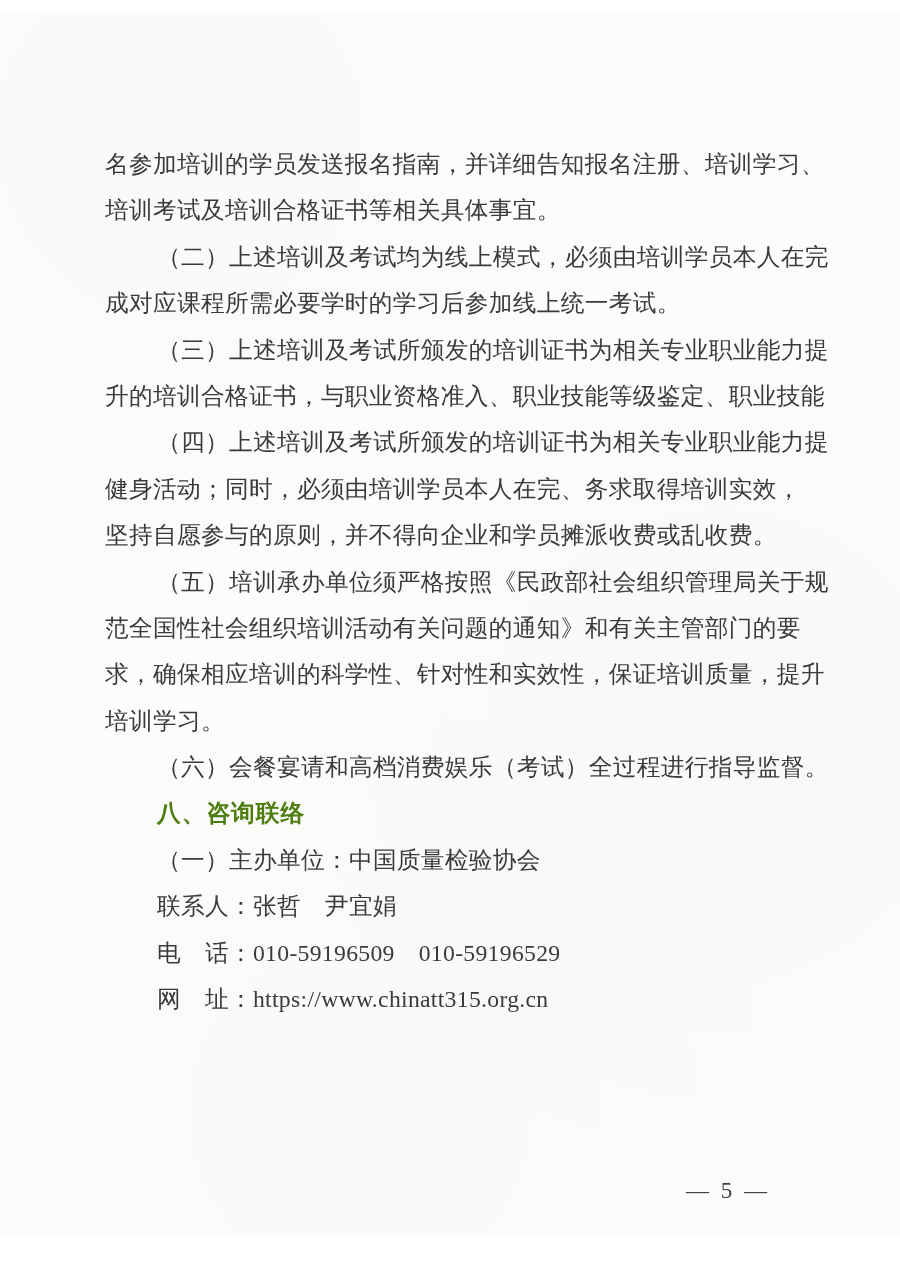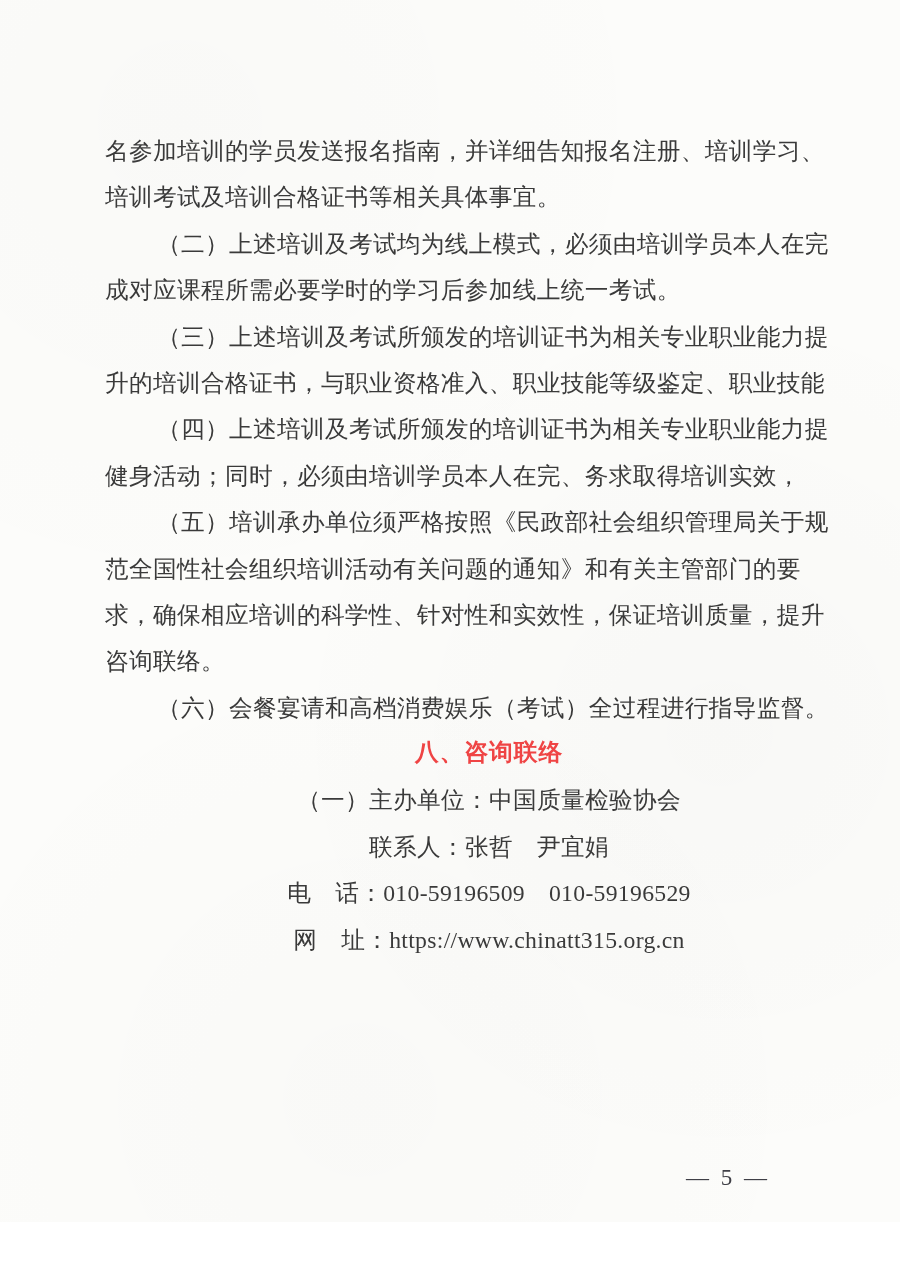--- a/index.html
+++ b/index.html
@@ -7,20 +7,21 @@
     padding: 0;
     background: #ffffff;
   }
   .page {
     position: relative;
     width: 900px;
     height: 1222px;
     background: #fcfcfa;
     overflow: hidden;
     font-family: "Liberation Serif", "DejaVu Serif", serif;
+    margin-top: 13px;
   }
   
   .page::before {
     content: "";
     position: absolute;
     inset: 0;
     background:
       radial-gradient(circle at 20% 10%, rgba(0,0,0,0.012), transparent 40%),
       radial-gradient(circle at 80% 60%, rgba(0,0,0,0.015), transparent 45%),
       radial-gradient(circle at 40% 90%, rgba(0,0,0,0.012), transparent 40%);
@@ -35,26 +36,25 @@
   .line {
     font-size: 23.7px;
     line-height: 46.4px;
     height: 46.4px;
     white-space: pre;
     color: #3a3a3a;
     letter-spacing: 0.3px;
   }
   .indent {
     padding-left: 52px;
-    text-align: center;
   }
   .section-heading {
-    font-family: Liberation Mono, monospace;
+    font-family: Liberation Sans, sans-serif;
     font-weight: bold;
-    color: #ef4444;
+    color: #4d7c0f;
     letter-spacing: 1px;
   }
   .page-number {
     position: absolute;
     top: 1163px;
     left: 686px;
     font-size: 23px;
     line-height: 30px;
     color: #3f3f46;
     letter-spacing: 3px;
@@ -67,24 +67,25 @@
 <div class="page">
   <div class="text-block">
     <div class="line">名参加培训的学员发送报名指南，并详细告知报名注册、培训学习、</div>
     <div class="line">培训考试及培训合格证书等相关具体事宜。</div>
     <div class="line indent">（二）上述培训及考试均为线上模式，必须由培训学员本人在完</div>
     <div class="line">成对应课程所需必要学时的学习后参加线上统一考试。</div>
     <div class="line indent">（三）上述培训及考试所颁发的培训证书为相关专业职业能力提</div>
     <div class="line">升的培训合格证书，与职业资格准入、职业技能等级鉴定、职业技能</div>
     <div class="line indent">（四）上述培训及考试所颁发的培训证书为相关专业职业能力提</div>
     <div class="line">健身活动；同时，必须由培训学员本人在完、务求取得培训实效，</div>
+    <div class="line">坚持自愿参与的原则，并不得向企业和学员摊派收费或乱收费。</div>
     <div class="line indent">（五）培训承办单位须严格按照《民政部社会组织管理局关于规</div>
     <div class="line">范全国性社会组织培训活动有关问题的通知》和有关主管部门的要</div>
     <div class="line">求，确保相应培训的科学性、针对性和实效性，保证培训质量，提升</div>
-    <div class="line">咨询联络。</div>
+    <div class="line">培训学习。</div>
     <div class="line indent">（六）会餐宴请和高档消费娱乐（考试）全过程进行指导监督。</div>
 
     <div class="line indent section-heading">八、咨询联络</div>
 
     <div class="line indent">（一）主办单位：中国质量检验协会</div>
     <div class="line indent">联系人：张哲　尹宜娟</div>
     <div class="line indent">电　话：010-59196509　010-59196529</div>
     <div class="line indent">网　址：https://www.chinatt315.org.cn</div>
   </div>
 

